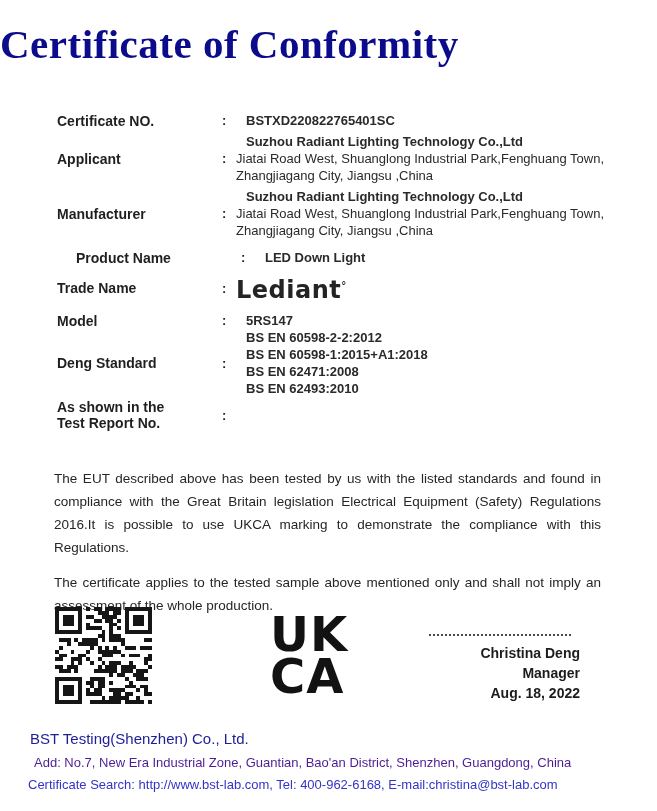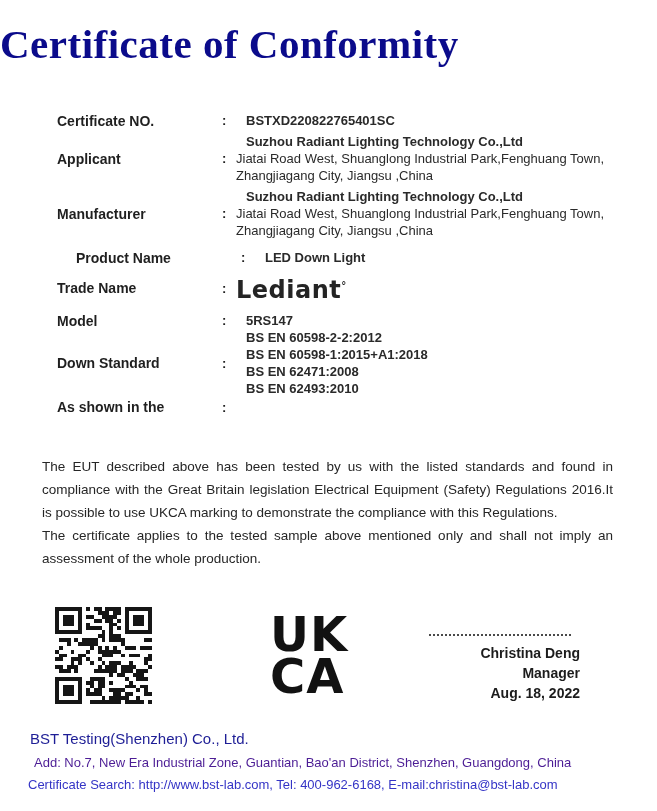--- a/index.html
+++ b/index.html
@@ -19,21 +19,21 @@
   .colon{font-weight:bold;font-size:13px;color:#1f1f1f;}
   .value{font-size:13px;color:#2a2a2a;line-height:17px;}
   .bold{font-weight:bold;margin-left:10px;}
 
   .logo{font-family:"DejaVu Sans",sans-serif;font-weight:bold;font-size:24px;
         letter-spacing:0.5px;color:#242424;line-height:26px;}
   .logo sup{font-size:10px;vertical-align:9px;}
 
   .statement{position:absolute;top:455px;left:42px;width:571px;
              font-size:13.5px;line-height:23px;text-align:justify;color:#262626;}
-  .statement p{margin:0;}
+  .statement p{margin:12px;}
 
   .qr{position:absolute;left:55px;top:607px;width:97px;height:97px;}
   .qr svg{width:100%;height:100%;shape-rendering:crispEdges;}
 
   .ukca{position:absolute;left:270px;top:613px;width:94px;
         font-family:"DejaVu Sans",sans-serif;font-weight:bold;font-size:48px;
         line-height:42px;letter-spacing:1px;color:#121212;}
 
   .signature{position:absolute;left:420px;top:634px;width:160px;text-align:right;}
   .dotline{width:142px;margin:0 auto 7px auto;border-top:2px dotted #4a4a4a;height:0;}
@@ -93,33 +93,34 @@
       </div>
     </div>
 
     <div class="row mb0">
       <div class="label">Model</div>
       <div class="colon">:</div>
       <div class="value bold">5RS147</div>
     </div>
 
     <div class="row mb2">
-      <div class="label">Down Standard</div>
+      <div class="label">Deng Standard</div>
       <div class="colon">:</div>
       <div class="value bold">
         <div>BS EN 60598-2-2:2012</div>
         <div>BS EN 60598-1:2015+A1:2018</div>
         <div>BS EN 62471:2008</div>
         <div>BS EN 62493:2010</div>
       </div>
     </div>
 
     <div class="row mb0">
       <div class="label">
         <div>As shown in the</div>
+        <div>Test Report No.</div>
       </div>
       <div class="colon">:</div>
     </div>
 
   </div>
 
   <div class="statement">
     <p>The EUT described above has been tested by us with the listed standards and found in compliance with the Great Britain legislation Electrical Equipment (Safety) Regulations 2016.It is possible to use UKCA marking to demonstrate the compliance with this Regulations.</p>
     <p>The certificate applies to the tested sample above mentioned only and shall not imply an assessment of the whole production.</p>
   </div>

